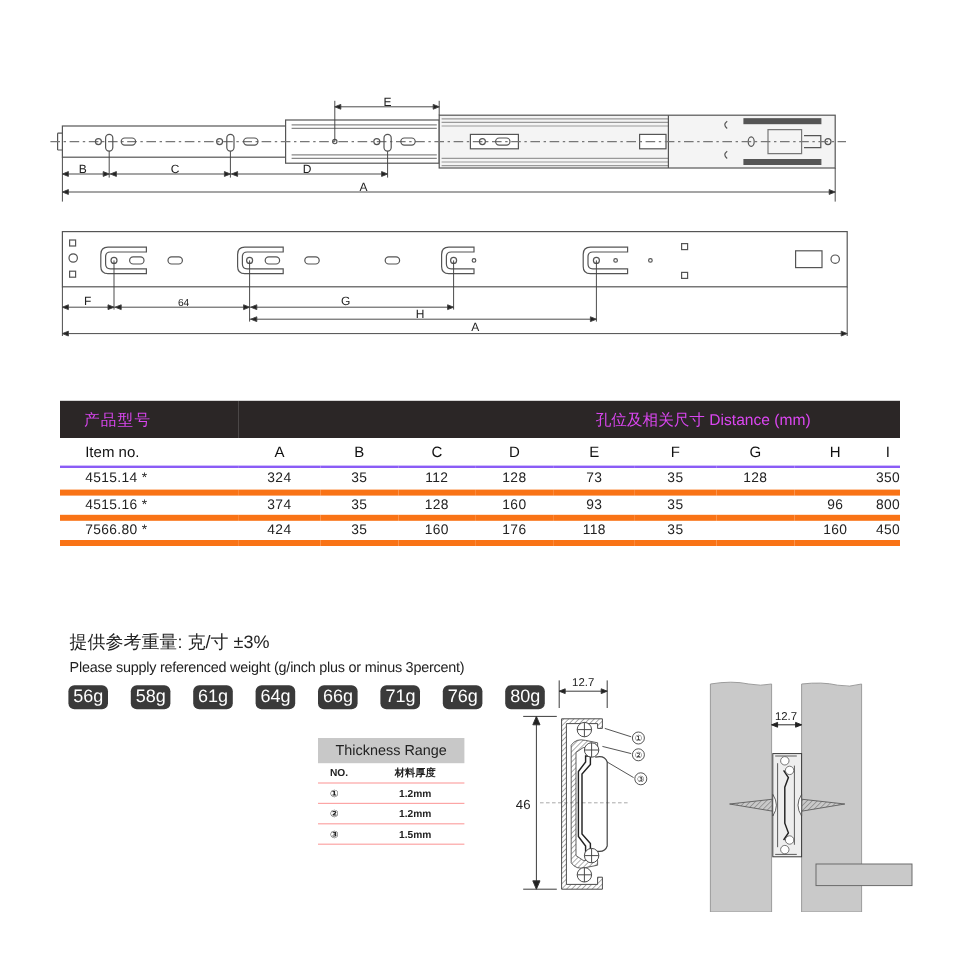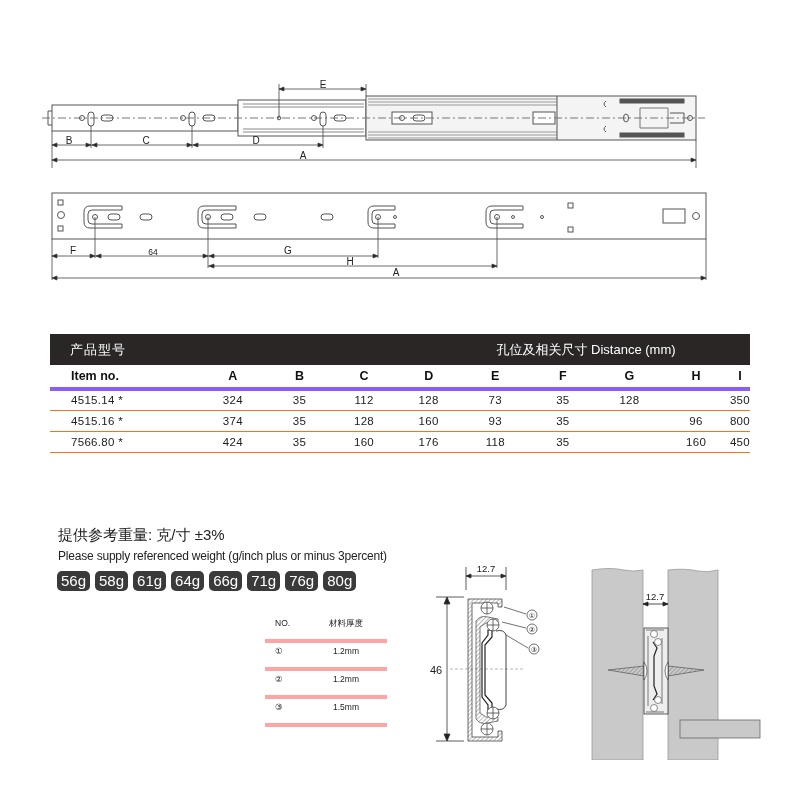--- a/index.html
+++ b/index.html
@@ -3,39 +3,39 @@
   <meta charset="utf-8">
   <style>
     * { margin: 0; padding: 0; box-sizing: border-box; }
     html, body { width: 800px; height: 800px; background: #ffffff; overflow: hidden; }
     body { position: relative; font-family: "Liberation Sans", "DejaVu Sans", sans-serif; color: #222; }
     .abs { position: absolute; }
     svg text { font-family: "Liberation Sans", "DejaVu Sans", sans-serif; }
 
     
     #spec-table { position: absolute; left: 50px; top: 334px; width: 700px; border-collapse: collapse; }
-    #spec-table .hdr-bar { background: #2b2626; color: #ffffff; height: 31px; }
+    #spec-table .hdr-bar { background: #2b2626; color: #d946ef; height: 31px; }
     #spec-table .hdr-bar td { font-size: 13px; padding: 0; }
     #spec-table .hdr-bar .hdr-left { padding-left: 20px; letter-spacing: 1px; width: 150px; }
     #spec-table .hdr-bar .hdr-center { text-align: center; padding-left: 223px; }
-    #spec-table .col-hdr td { font-size: 12.5px; height: 24px; text-align: center; color: #111; border-bottom: 4px solid #8b5cf6; font-weight: bold; }
+    #spec-table .col-hdr td { font-size: 12.5px; height: 24px; text-align: center; color: #111; border-bottom: 2px solid #8b5cf6; }
     #spec-table .col-hdr td.first { text-align: left; padding-left: 21px; }
-    #spec-table tr.row td { font-size: 11.5px; height: 21px; text-align: center; color: #222; border-bottom: 1px solid #f97316; letter-spacing: 0.3px; }
+    #spec-table tr.row td { font-size: 11.5px; height: 21px; text-align: center; color: #222; border-bottom: 5px solid #f97316; letter-spacing: 0.3px; }
     #spec-table tr.row td.first { text-align: left; padding-left: 21px; }
 
     
     .weight-cn { left: 58px; top: 526px; font-size: 15px; color: #222; text-align: right; }
     .weight-en { left: 58px; top: 549px; font-size: 12px; color: #222; letter-spacing: -0.2px; }
-    .chips { left: 57px; top: 571px; display: flex; gap: 5px; }
+    .chips { left: 57px; top: 571px; display: flex; gap: 19px; }
     .chip { background: #3a3a3a; color: #fff; font-size: 15px; height: 20px; line-height: 20px; padding: 0 4px; border-radius: 5px; }
 
     
     .thick { left: 265px; top: 615px; width: 122px; }
     .thick .title { background: #c8c8c8; font-size: 12px; text-align: center; height: 21px; line-height: 21px; color: #222; }
-    .thick .row { display: flex; height: 28px; line-height: 17px; font-size: 8.5px; border-bottom: 4px solid #fca5a5; }
+    .thick .row { display: flex; height: 17px; line-height: 17px; font-size: 8.5px; border-bottom: 1px solid #fca5a5; font-weight: bold; }
     .thick .row .no { width: 40px; padding-left: 10px; }
     .thick .row .val { flex: 1; text-align: center; }
   </style>
 </head>
 <body>
 
 <svg class="abs" style="left:0;top:0" width="800" height="180" viewBox="0 0 800 180">
   <g stroke="#555" fill="none" stroke-width="1">
 
     <rect x="52" y="105" width="186" height="26" fill="#fff"></rect>
@@ -219,20 +219,21 @@
   <span class="chip">58g</span>
   <span class="chip">61g</span>
   <span class="chip">64g</span>
   <span class="chip">66g</span>
   <span class="chip">71g</span>
   <span class="chip">76g</span>
   <span class="chip">80g</span>
 </div>
 
 <div class="abs thick">
+  <div class="title">Thickness Range</div>
   <div class="row">
     <span class="no">NO.</span>
     <span class="val">材料厚度</span>
   </div>
   <div class="row">
     <span class="no">①</span>
     <span class="val">1.2mm</span>
   </div>
   <div class="row">
     <span class="no">②</span>

